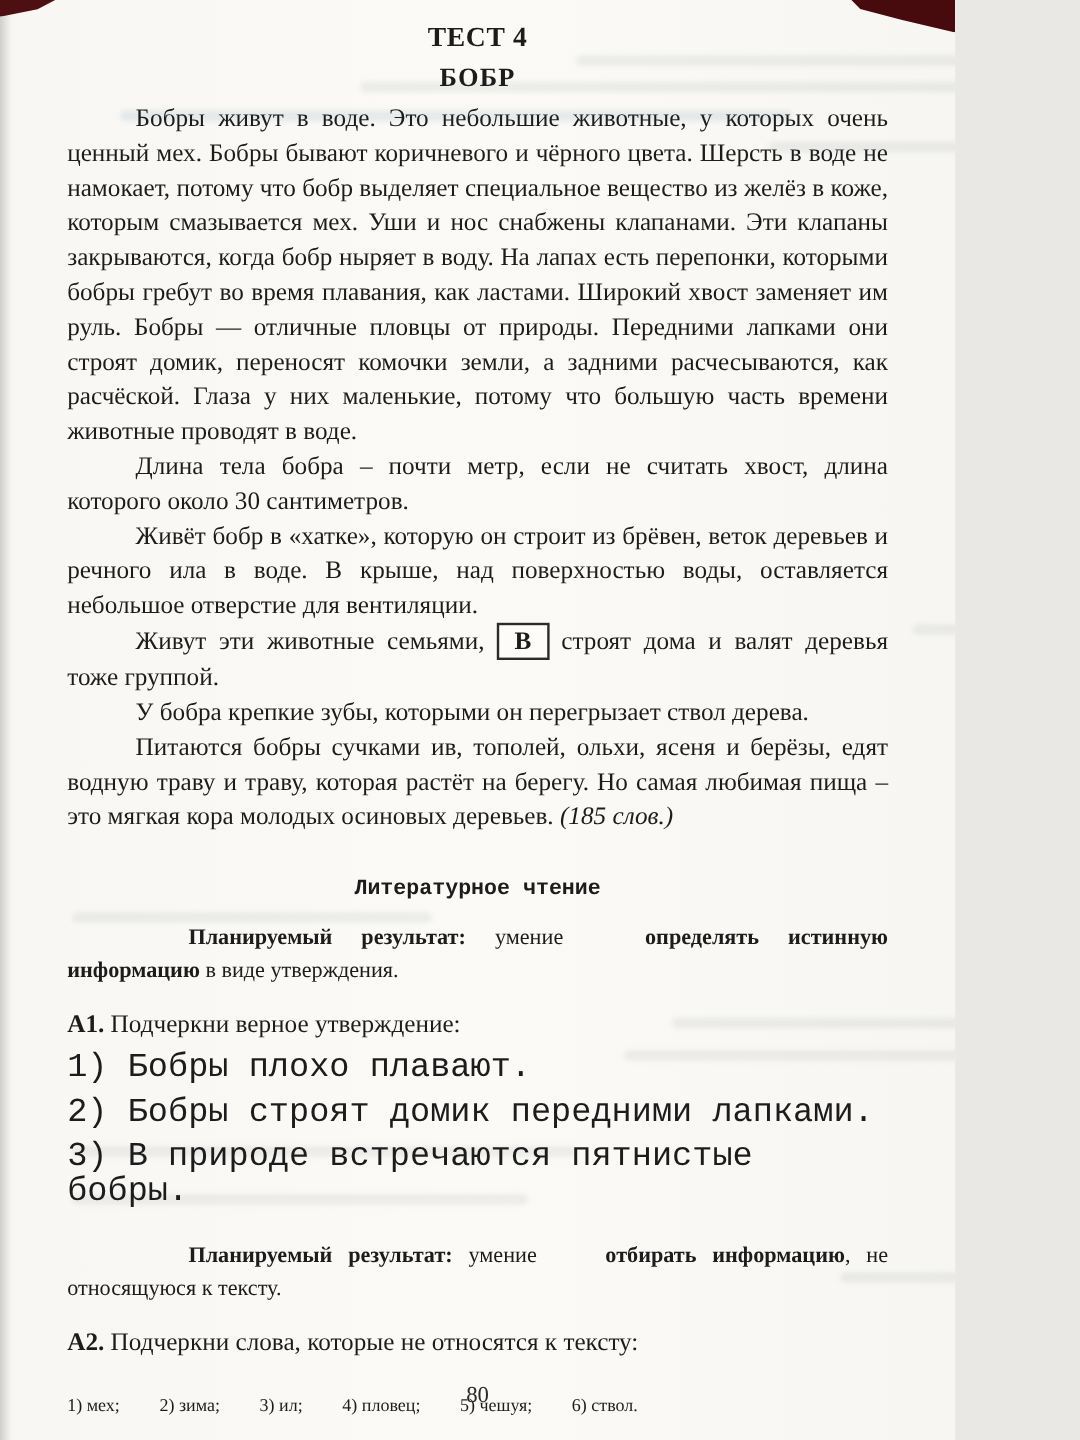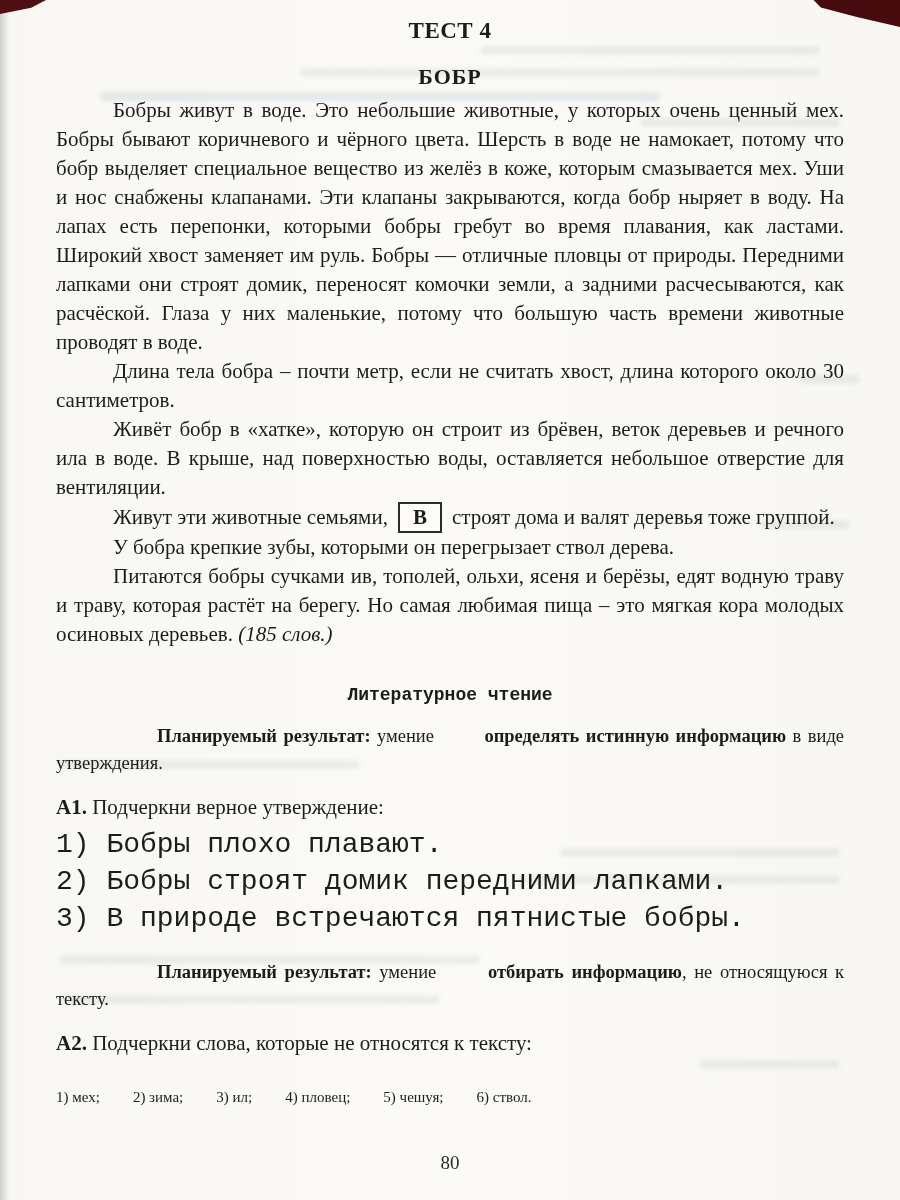--- a/index.html
+++ b/index.html
@@ -3,37 +3,37 @@
 <meta charset="utf-8">
 <style>
   html,body{margin:0;padding:0;}
   body{
     width:900px;height:1200px;
     background:#e9e8e4;
     font-family:"Liberation Serif", serif;
   }
   .page{
     position:relative;
-    width:900px;height:1200px;
+    width:796px;height:1200px;
     background:linear-gradient(90deg,#efeeea 0,#f8f7f3 12px,#fbfaf6 50%,#f7f6f2 100%);
     color:#1c1c1c;
     overflow:hidden;
   }
   .content{
     position:absolute;
     left:56px;right:56px;top:18px;
   }
   .test-title{
     text-align:center;font-weight:bold;font-size:23px;letter-spacing:.5px;margin:0;
   }
   .intro{
     font-size:21px;margin:9px 0 0;text-indent:57px;
   }
   .text-heading{
-    text-align:center;font-weight:bold;font-size:22px;letter-spacing:1px;margin:20px 0 6px;
+    text-align:center;font-weight:bold;font-size:22px;letter-spacing:1px;margin:8px 0 6px;
   }
   .body-p{
     font-size:21px;line-height:29px;text-align:justify;text-indent:57px;margin:0;
   }
   .vbox{
     display:inline-block;
     border:2px solid #2b2b2b;
     padding:0 13px;
     margin:0 10px;
     font-weight:bold;

